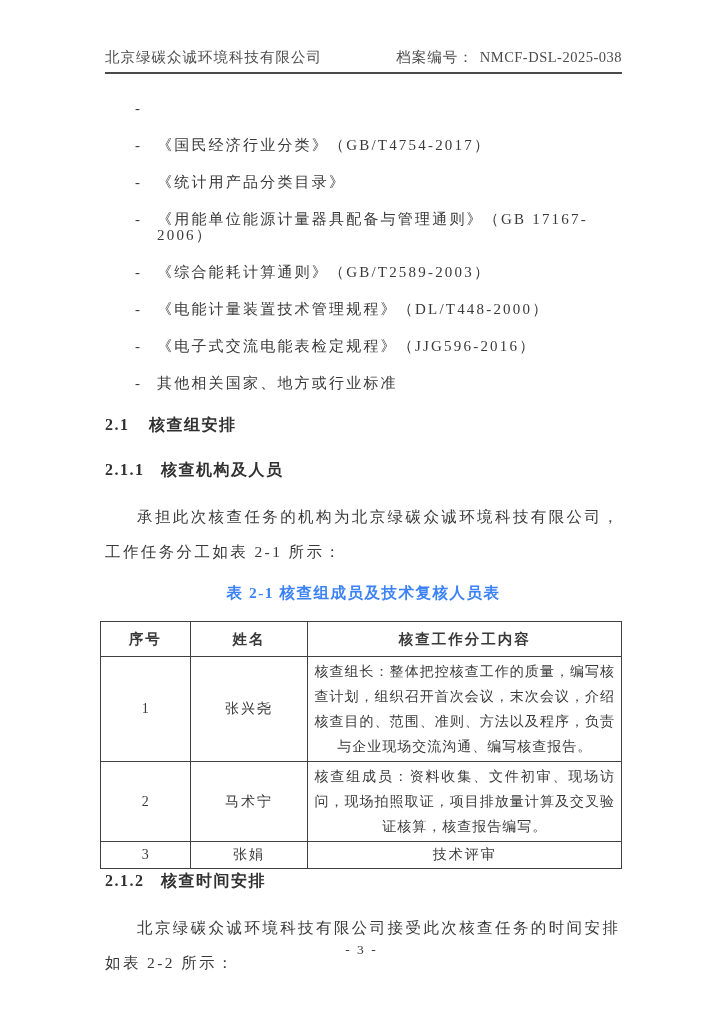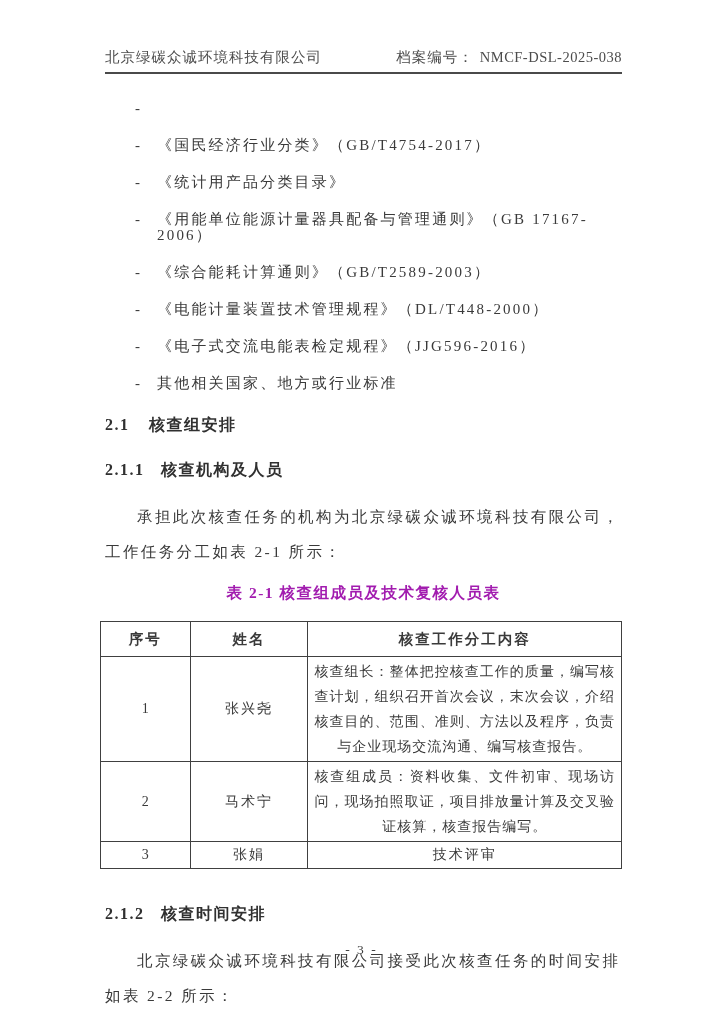--- a/index.html
+++ b/index.html
@@ -43,21 +43,21 @@
   .h4 .h-num { width:56px; }
 
   
   .para { margin-top:18px; font-size:15.5px; letter-spacing:2.4px; color:#3a3a3a; }
   .para .line { line-height:35px; white-space:nowrap; }
   .para .indent { text-indent:32px; }
 
   
   .tbl-caption {
     margin-top:14px; text-align:center;
-    font-size:15.5px; font-weight:bold; letter-spacing:1.5px; color:#a21caf;
+    font-size:15.5px; font-weight:bold; letter-spacing:1.5px; color:#3b82f6;
   }
   table.tbl {
     border-collapse:collapse;
     margin-top:17px; margin-left:-5px;
     width:522px;
     font-size:14px; color:#3a3a3a;
   }
   table.tbl th, table.tbl td { border:1px solid #404040; padding:2px 6px; }
   table.tbl { border:1.5px solid #404040; }
   table.tbl th { font-weight:bold; height:30px; letter-spacing:2px; font-size:14.5px; }
@@ -161,21 +161,21 @@
           <td class="col-duty duty">核查组成员：资料收集、文件初审、现场访问，现场拍照取证，项目排放量计算及交叉验证核算，核查报告编写。</td>
         </tr>
         <tr class="r3">
           <td class="col-no">3</td>
           <td class="col-name">张娟</td>
           <td class="col-duty duty-single">技术评审</td>
         </tr>
       </tbody>
     </table>
 
-    <div class="h4" style="margin-top:35px;">
+    <div class="h4" style="margin-top:2px;">
       <span class="h-num">2.1.2</span><span>核查时间安排</span>
     </div>
 
     <div class="para">
       <div class="line indent">北京绿碳众诚环境科技有限公司接受此次核查任务的时间安排</div>
       <div class="line">如表 2-2 所示：</div>
     </div>
 
   </div>
 

